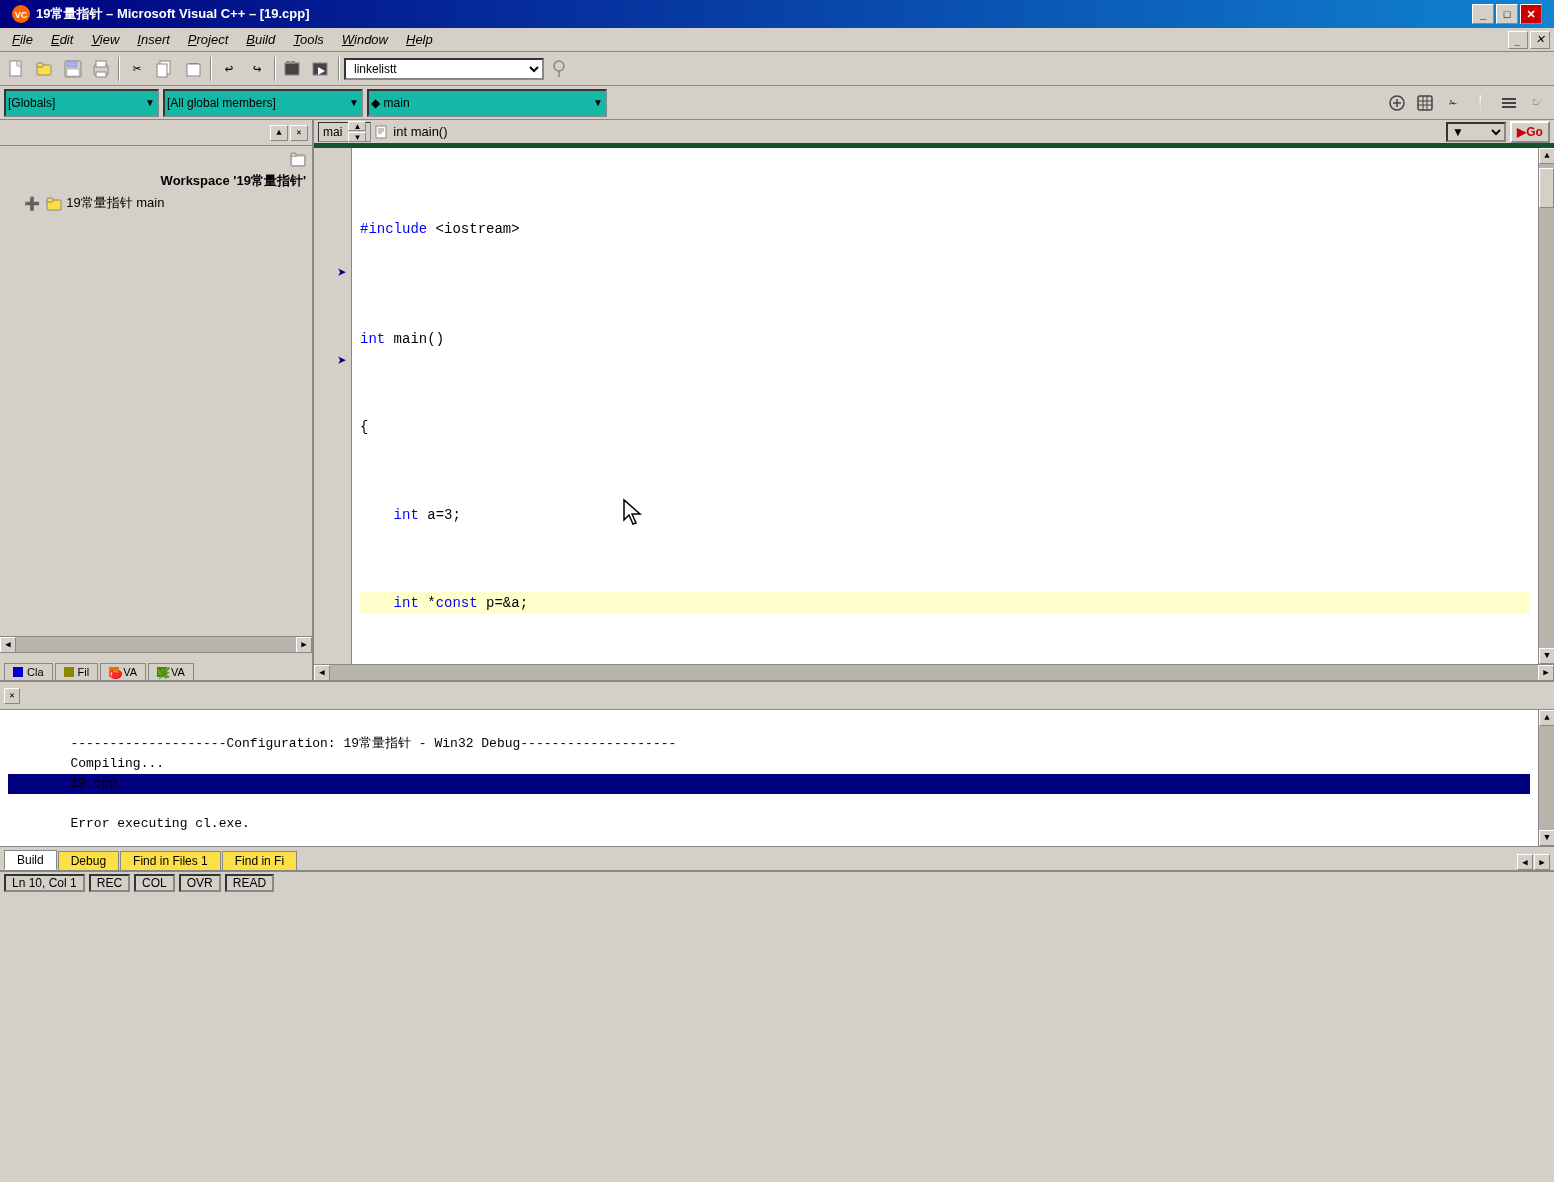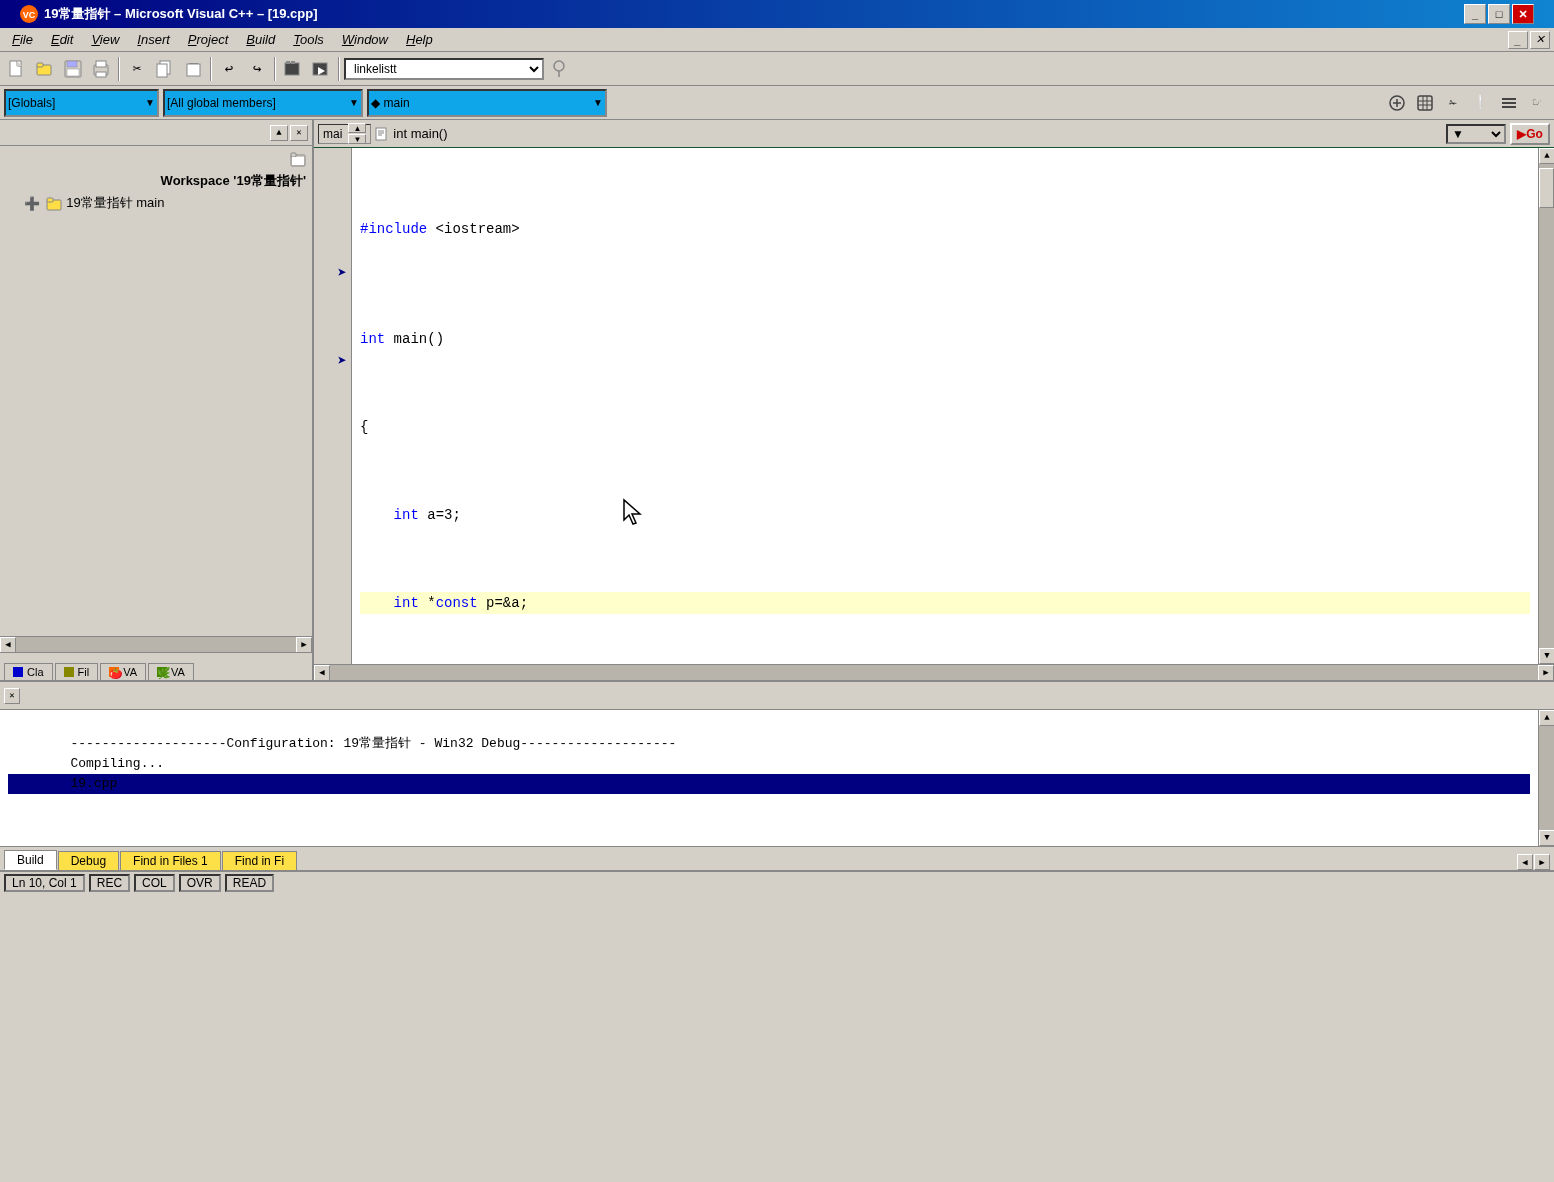--- a/index.html
+++ b/index.html
@@ -13,21 +13,21 @@
     }
 
     
     .title-bar {
       background: linear-gradient(to right, #000080, #1084d0);
       color: white;
       height: 28px;
       display: flex;
       align-items: center;
       justify-content: space-between;
-      padding: 0 20px;
+      padding: 0 12px;
       font-size: 13px;
       font-family: 'Arial', sans-serif;
       font-weight: bold;
     }
     .title-bar-left {
       display: flex;
       align-items: center;
       gap: 6px;
     }
     .title-icon {
@@ -150,21 +150,21 @@
       background: #d4d0c8;
       height: 34px;
       display: flex;
       align-items: center;
       padding: 2px 4px;
       border-bottom: 1px solid #888;
       gap: 4px;
     }
     .combo-box {
       height: 28px;
-      background: #0ea5e9;
+      background: #14b8a6;
       border: 2px inset #888;
       font-size: 12px;
       font-family: 'Arial', sans-serif;
       padding: 12px 2px;
       display: flex;
       align-items: center;
       justify-content: space-between;
       min-width: 155px;
     }
     .combo-arrow {
@@ -304,21 +304,21 @@
     .editor-area {
       flex: 1;
       display: flex;
       flex-direction: column;
       background: white;
       position: relative;
     }
     .editor-toolbar {
       height: 28px;
       background: #d4d0c8;
-      border-bottom: 1px solid #14532d;
+      border-bottom: 5px solid #14532d;
       display: flex;
       align-items: center;
       padding: 0 4px;
       gap: 4px;
     }
     .editor-toolbar-combo {
       height: 20px;
       background: #d4d0c8;
       border: 1px inset #888;
       display: flex;
@@ -899,20 +899,23 @@
       </div>
       <div class="output-line">
         <span>Compiling...</span>
       </div>
       <div class="output-line">
         <span>19.cpp</span>
       </div>
       <div class="output-line output-error">
         <span style="font-weight:bold;">E:\指针\19常量指针\19.cpp(10) : error C2166: l-value specifies const object</span>
       </div>
+      <div class="output-line">
+        <span>Error executing cl.exe.</span>
+      </div>
     </div>
     <div class="output-vscroll">
       <div class="vscroll-btn">▲</div>
       <div style="flex:1;background:#b8b4ac;"></div>
       <div class="vscroll-btn">▼</div>
     </div>
   </div>
   <div class="output-tabs">
     <div class="output-tab output-tab-active">
       <span>Build</span>

